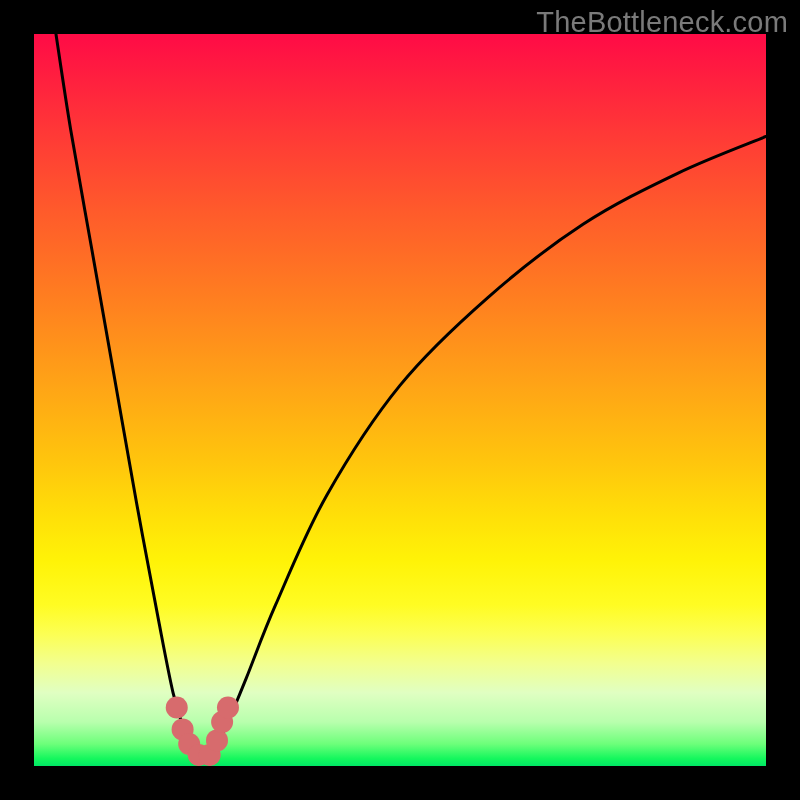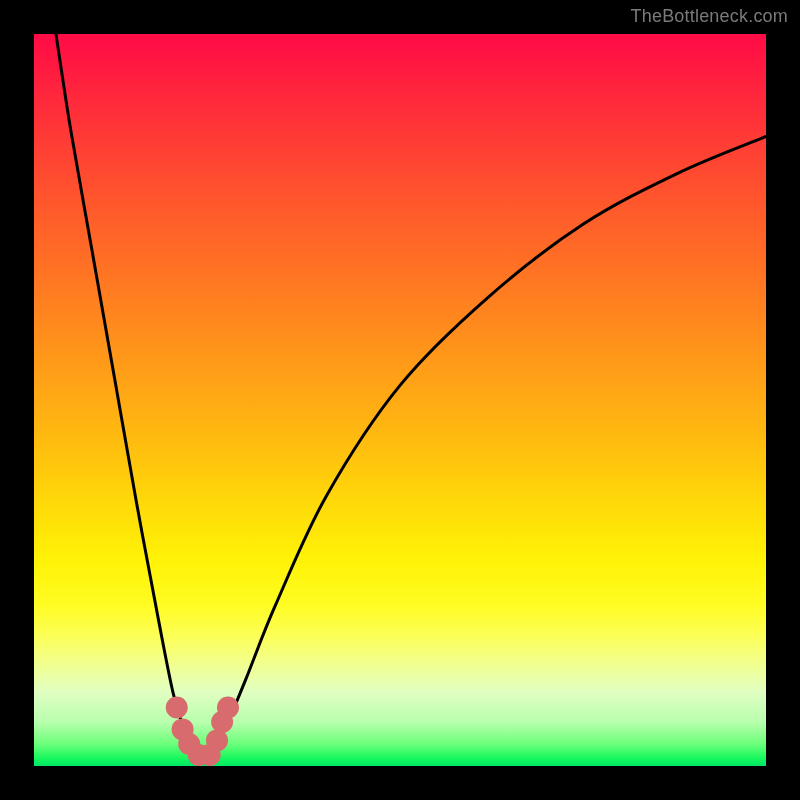--- a/index.html
+++ b/index.html
@@ -51,21 +51,21 @@
   svg.curves {
     position: absolute;
     left: 0; top: 0;
     width: 732px; height: 732px;
   }
   .attribution {
     position: absolute;
     top: 6px;
     right: 12px;
     color: #7a7a7a;
-    font-size: 18px;
+    font-size: 29px;
     letter-spacing: 0.2px;
     user-select: none;
   }
 </style>
 </head>
 <body>
 
 <div class="frame">
   <div class="plot">
     <div class="gradient"></div>

